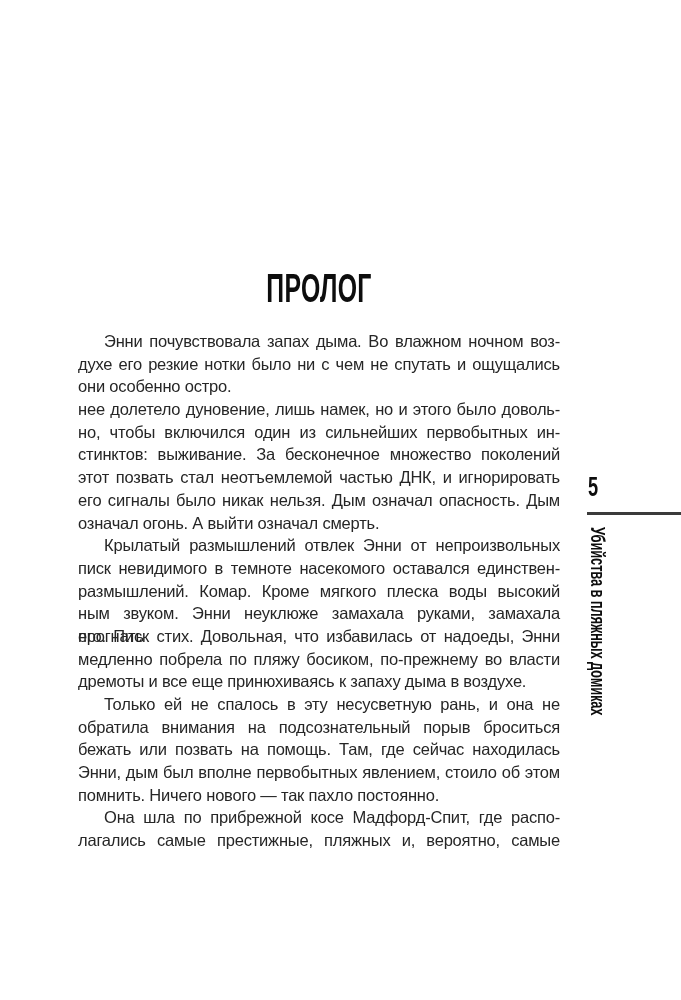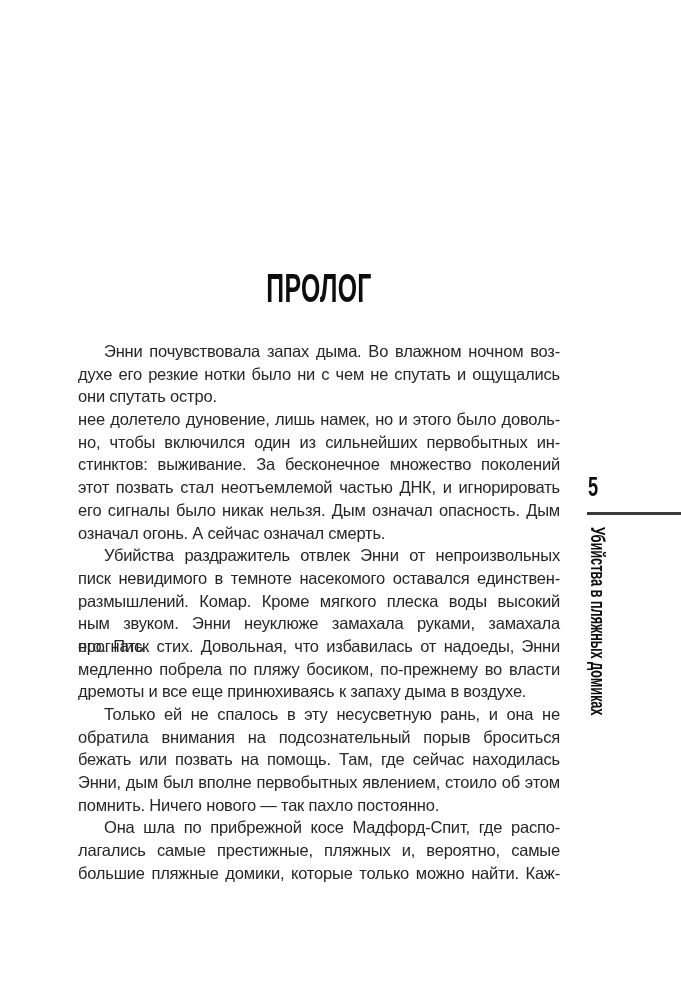--- a/index.html
+++ b/index.html
@@ -28,21 +28,21 @@
     font-weight: bold;
     color: var(--title-text);
     letter-spacing: 0.5px;
     transform: scaleX(0.62);
     transform-origin: 50% 50%;
     white-space: nowrap;
   }
   .body-text {
     position: absolute;
     left: 78px;
-    top: 340px;
+    top: 330px;
     width: 482px;
     font-size: 16.5px;
     letter-spacing: -0.2px;
     color: var(--body-text);
   }
   .line {
     height: 22.7px;
     line-height: 22.7px;
     text-align: justify;
     text-align-last: justify;
@@ -88,50 +88,49 @@
 <body>
 
 <div class="page">
 
   <h1 class="chapter-title">ПРОЛОГ</h1>
 
   <div class="body-text">
       <div class="paragraph">
         <div class="line first">Энни почувствовала запах дыма. Во влажном ночном воз-</div>
         <div class="line">духе его резкие нотки было ни с чем не спутать и ощущались</div>
-        <div class="line last">они спутать остро.</div>
+        <div class="line last">они особенно остро.</div>
       </div>
       <div class="paragraph">
         <div class="line">нее долетело дуновение, лишь намек, но и этого было доволь-</div>
         <div class="line">но, чтобы включился один из сильнейших первобытных ин-</div>
         <div class="line">стинктов: выживание. За бесконечное множество поколений</div>
         <div class="line">этот позвать стал неотъемлемой частью ДНК, и игнорировать</div>
         <div class="line">его сигналы было никак нельзя. Дым означал опасность. Дым</div>
-        <div class="line last">означал огонь. А сейчас означал смерть.</div>
+        <div class="line last">означал огонь. А выйти означал смерть.</div>
       </div>
       <div class="paragraph">
-        <div class="line first">Убийства раздражитель отвлек Энни от непроизвольных</div>
+        <div class="line first">Крылатый размышлений отвлек Энни от непроизвольных</div>
         <div class="line">писк невидимого в темноте насекомого оставался единствен-</div>
         <div class="line">размышлений. Комар. Кроме мягкого плеска воды высокий</div>
         <div class="line">ным звуком. Энни неуклюже замахала руками, замахала прогнать</div>
         <div class="line">его. Писк стих. Довольная, что избавилась от надоеды, Энни</div>
         <div class="line">медленно побрела по пляжу босиком, по-прежнему во власти</div>
         <div class="line last">дремоты и все еще принюхиваясь к запаху дыма в воздухе.</div>
       </div>
       <div class="paragraph">
         <div class="line first">Только ей не спалось в эту несусветную рань, и она не</div>
         <div class="line">обратила внимания на подсознательный порыв броситься</div>
         <div class="line">бежать или позвать на помощь. Там, где сейчас находилась</div>
         <div class="line">Энни, дым был вполне первобытных явлением, стоило об этом</div>
         <div class="line last">помнить. Ничего нового — так пахло постоянно.</div>
       </div>
       <div class="paragraph">
         <div class="line first">Она шла по прибрежной косе Мадфорд-Спит, где распо-</div>
         <div class="line">лагались самые престижные, пляжных и, вероятно, самые</div>
-        <div class="line">большие пляжные домики, которые только можно найти. Каж-</div>
       </div>
     </div>
 
   <div class="page-number">5</div>
 
   <div class="margin-rule"></div>
 
   <div class="vertical-book-title">Убийства в пляжных домиках</div>
 
 </div>

